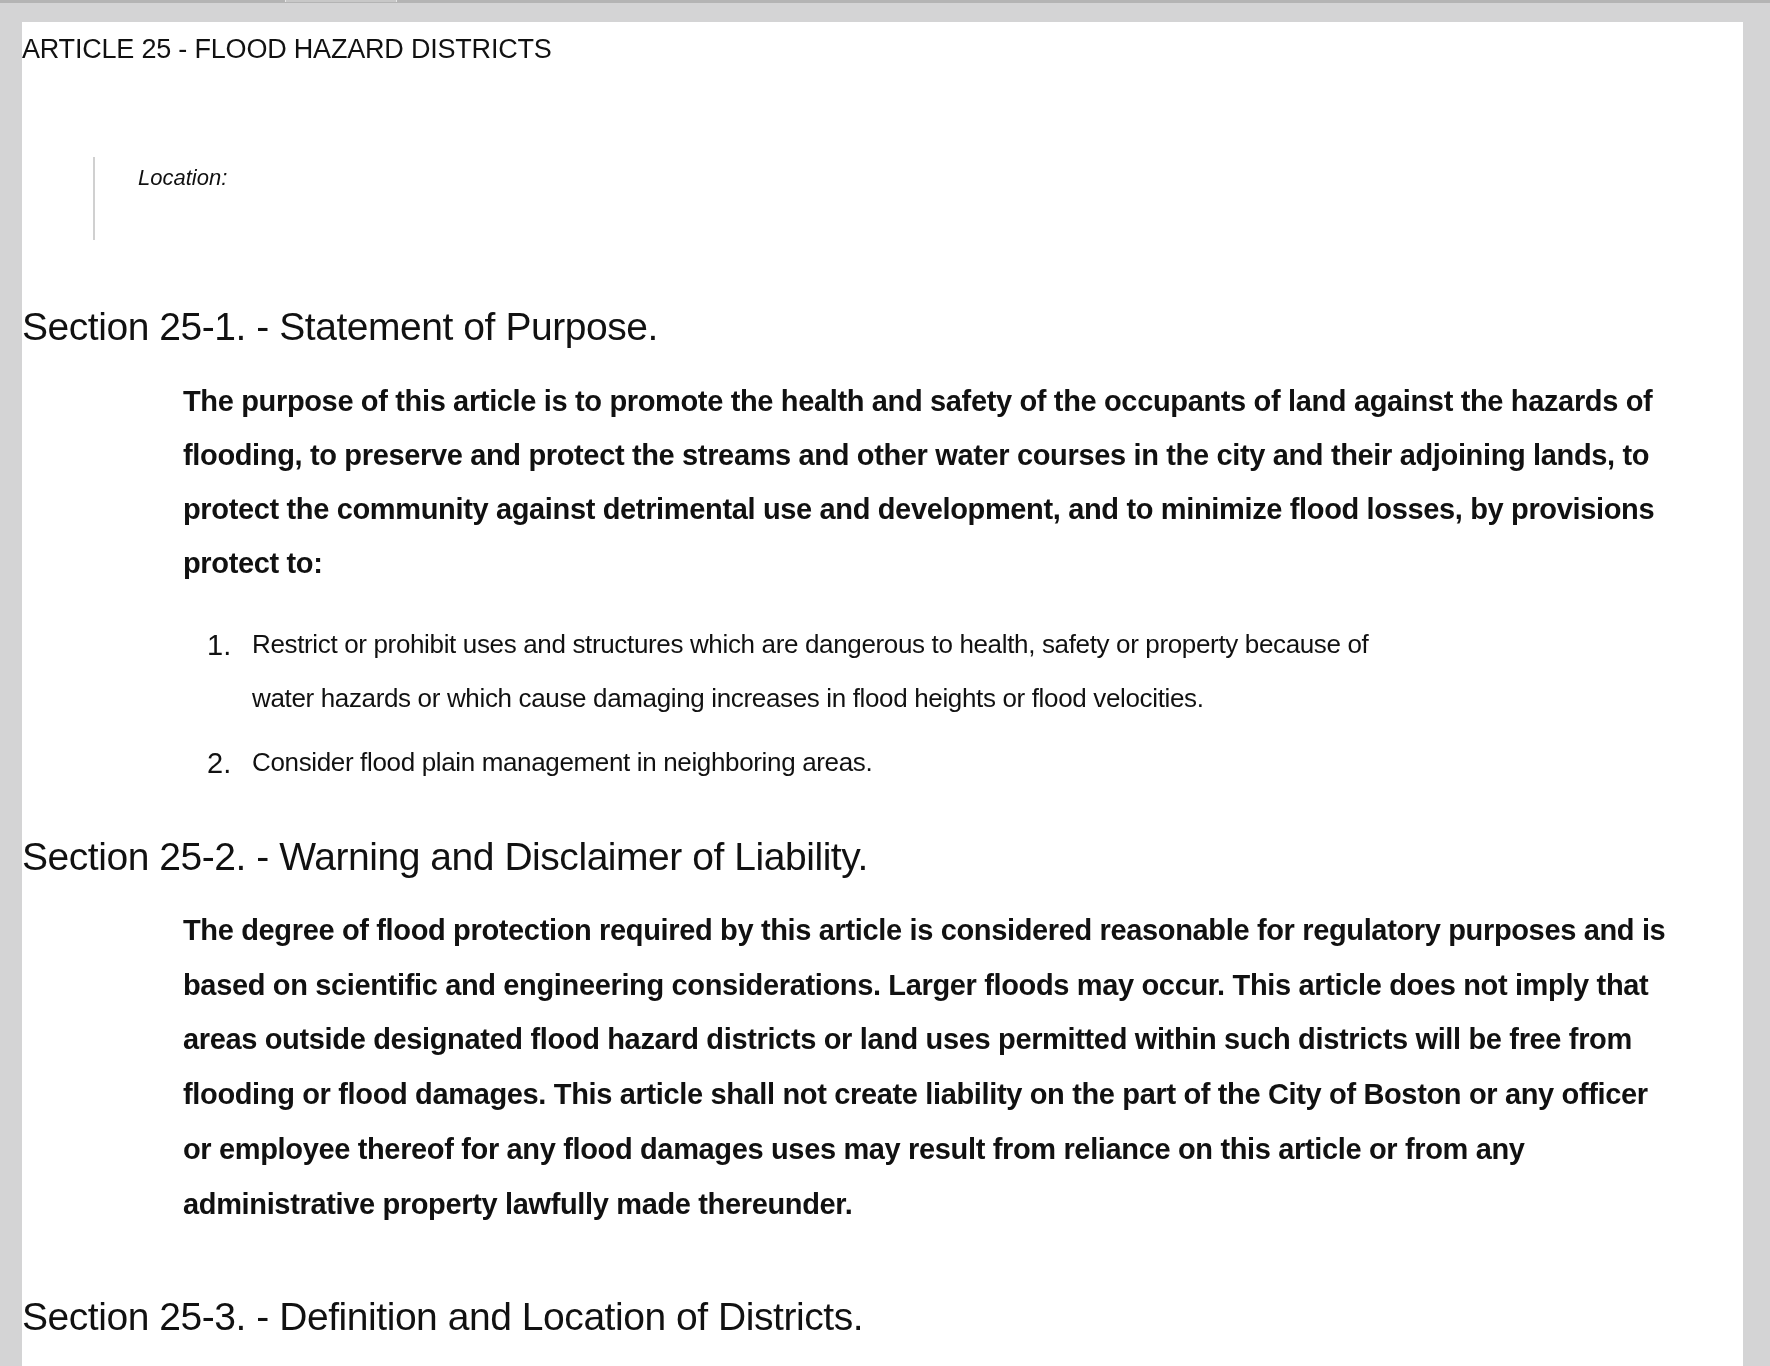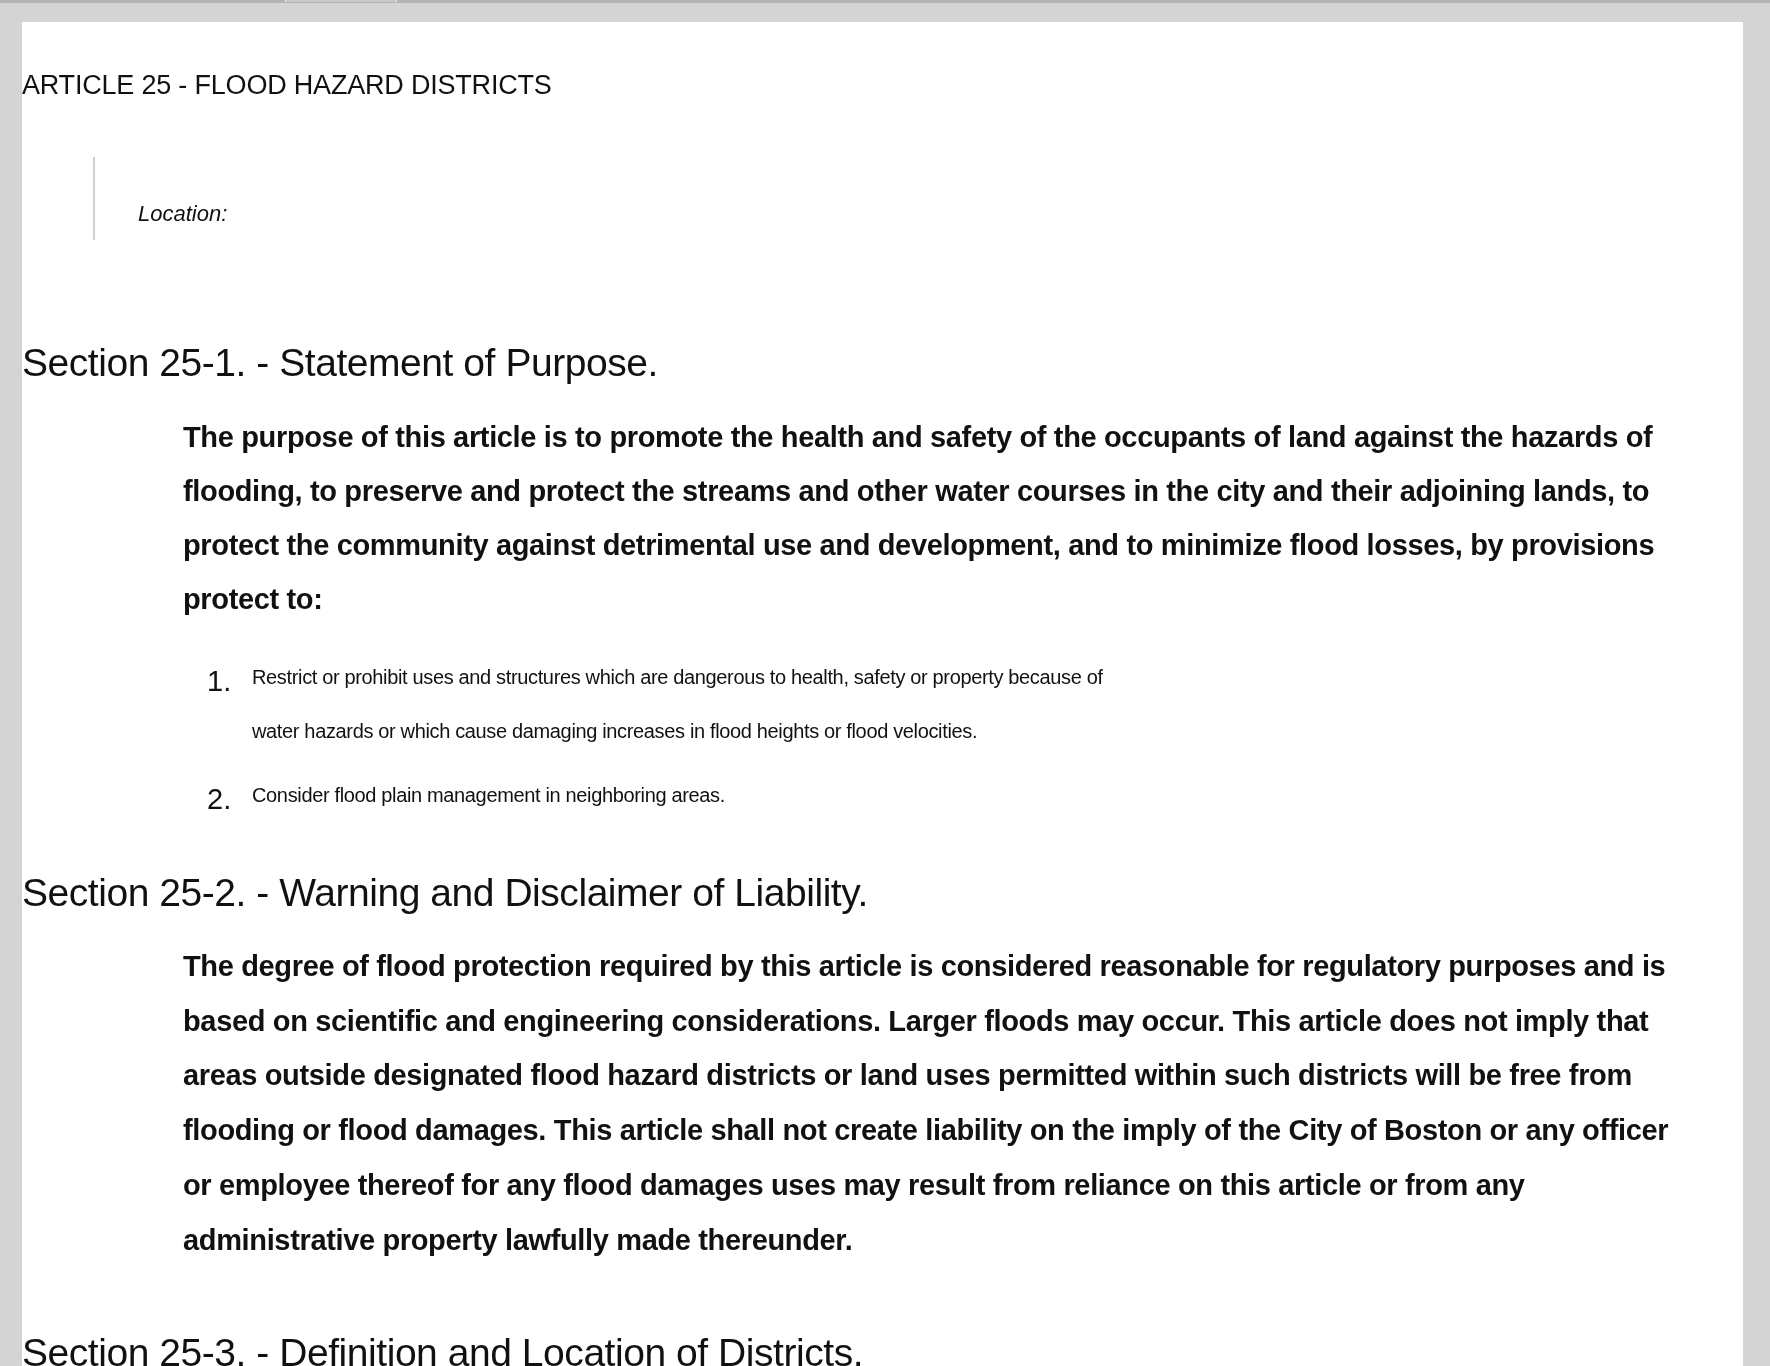--- a/index.html
+++ b/index.html
@@ -5,28 +5,28 @@
   html, body { margin: 0; padding: 0; }
   body {
     width: 1770px; height: 1366px; overflow: hidden; position: relative;
     background: #d4d4d5;
     font-family: "Liberation Sans", sans-serif;
     color: #111;
   }
   .top-strip { position: absolute; left: 0; top: 0; width: 1770px; height: 3px; background: #b4b4b4; }
   .top-tab { position: absolute; left: 285px; top: 0; width: 110px; height: 2px; background: #c8c8c8; border-left: 1px solid #e6e6e6; border-right: 1px solid #e6e6e6; }
   .page { position: absolute; left: 22px; top: 22px; width: 1721px; height: 1344px; background: #ffffff; }
-  .line { position: absolute; white-space: nowrap; line-height: 1; margin-top: 36px; }
+  .line { position: absolute; white-space: nowrap; line-height: 1; }
   .title { font-size: 27px; left: 0; top: 14px; letter-spacing: -0.2px; }
   .footnote-block { position: absolute; left: 71px; top: 135px; width: 2px; height: 83px; background: #d0d0d0; }
   .footnotes-label { font-size: 22px; font-style: italic; left: 116px; top: 145px; }
   .section { font-size: 39px; left: 0; letter-spacing: -0.45px; }
   .para { font-size: 29px; left: 161px; letter-spacing: -0.35px; font-weight: bold; }
   .list-num { font-size: 29px; left: 185px; }
-  .list-text { font-size: 20px; left: 230px; letter-spacing: -0.35px; text-align: center; }
+  .list-text { font-size: 26px; left: 230px; letter-spacing: -0.35px; text-align: center; }
 </style>
 </head>
 <body>
 
 <div class="top-strip"></div>
 <div class="top-tab"></div>
 
 <div class="page">
 
   <div class="line title">ARTICLE 25 - FLOOD HAZARD DISTRICTS</div>
@@ -51,19 +51,19 @@
       <div class="line list-num" style="top:727px">2.</div>
       <div class="line list-text" style="top:727px">Consider flood plain management in neighboring areas.</div>
     </div>
   </div>
 
   <div class="line section" style="top:815px">Section 25-2. - Warning and Disclaimer of Liability.</div>
 
   <div class="line para" style="top:894px">The degree of flood protection required by this article is considered reasonable for regulatory purposes and is</div>
   <div class="line para" style="top:949px">based on scientific and engineering considerations. Larger floods may occur. This article does not imply that</div>
   <div class="line para" style="top:1003px">areas outside designated flood hazard districts or land uses permitted within such districts will be free from</div>
-  <div class="line para" style="top:1058px">flooding or flood damages. This article shall not create liability on the imply of the City of Boston or any officer</div>
+  <div class="line para" style="top:1058px">flooding or flood damages. This article shall not create liability on the part of the City of Boston or any officer</div>
   <div class="line para" style="top:1113px">or employee thereof for any flood damages uses may result from reliance on this article or from any</div>
   <div class="line para" style="top:1168px">administrative property lawfully made thereunder.</div>
 
   <div class="line section" style="top:1275px">Section 25-3. - Definition and Location of Districts.</div>
 
 </div>
 
 </body></html>

